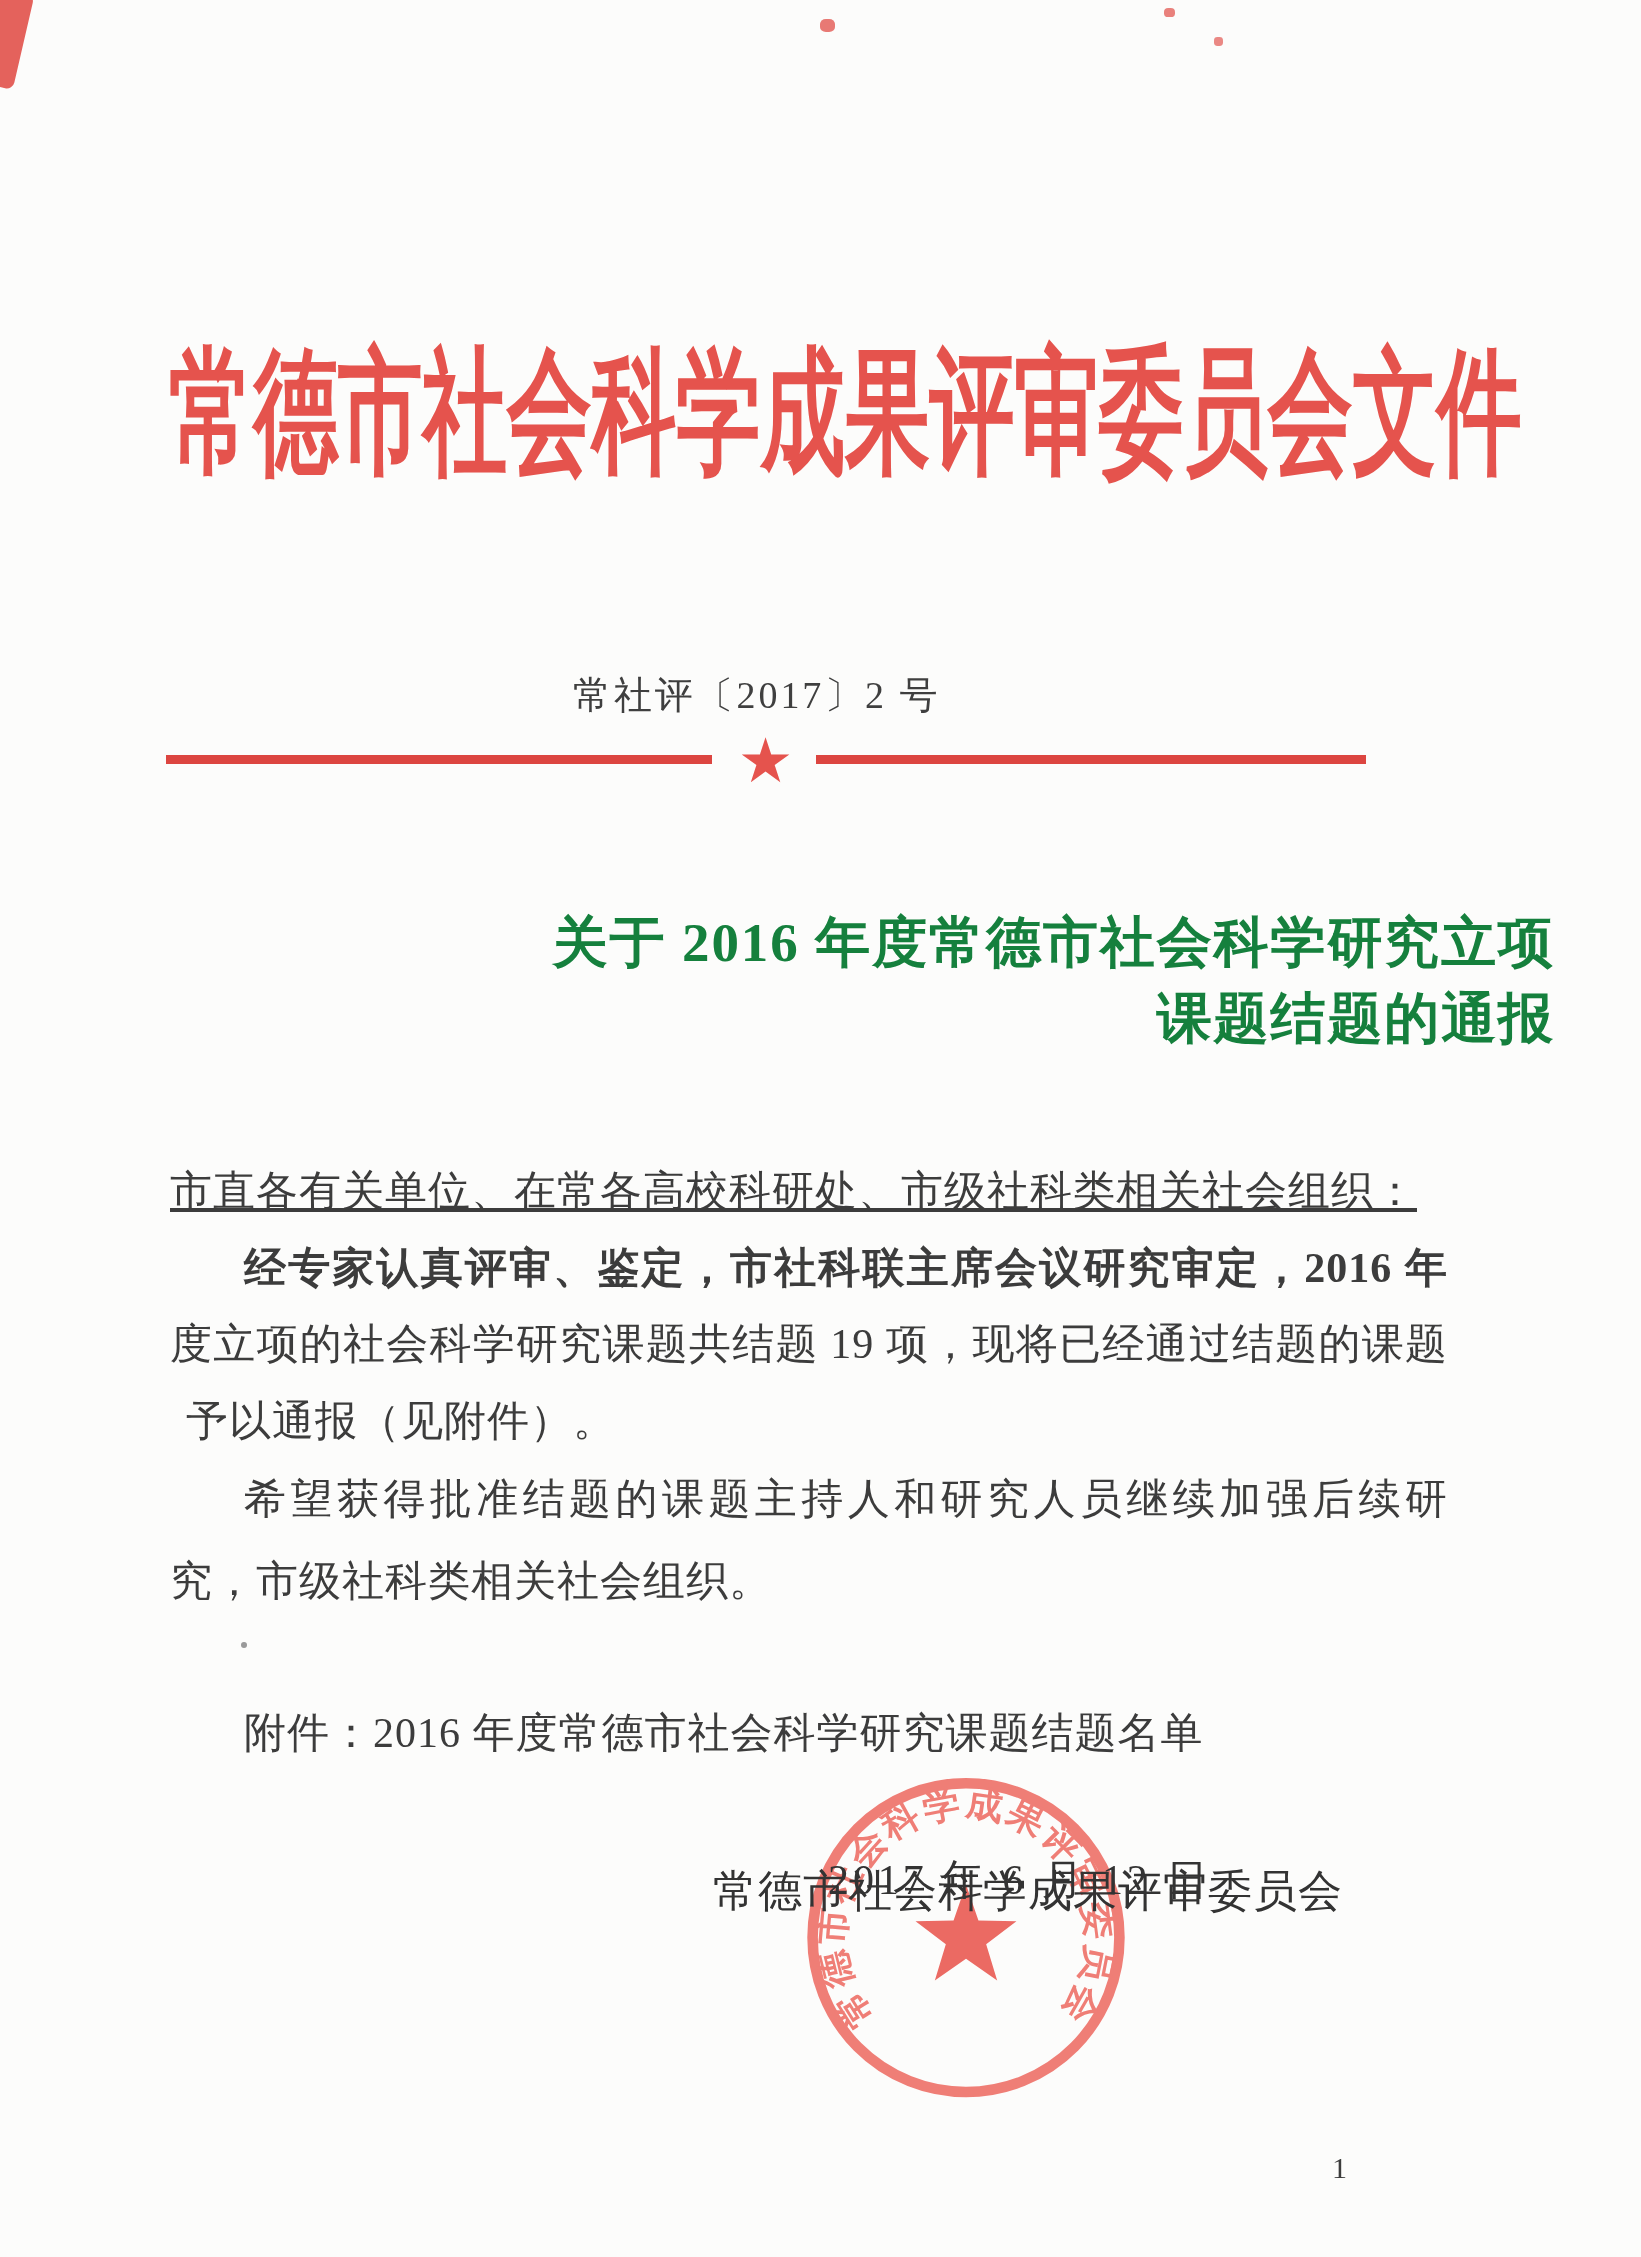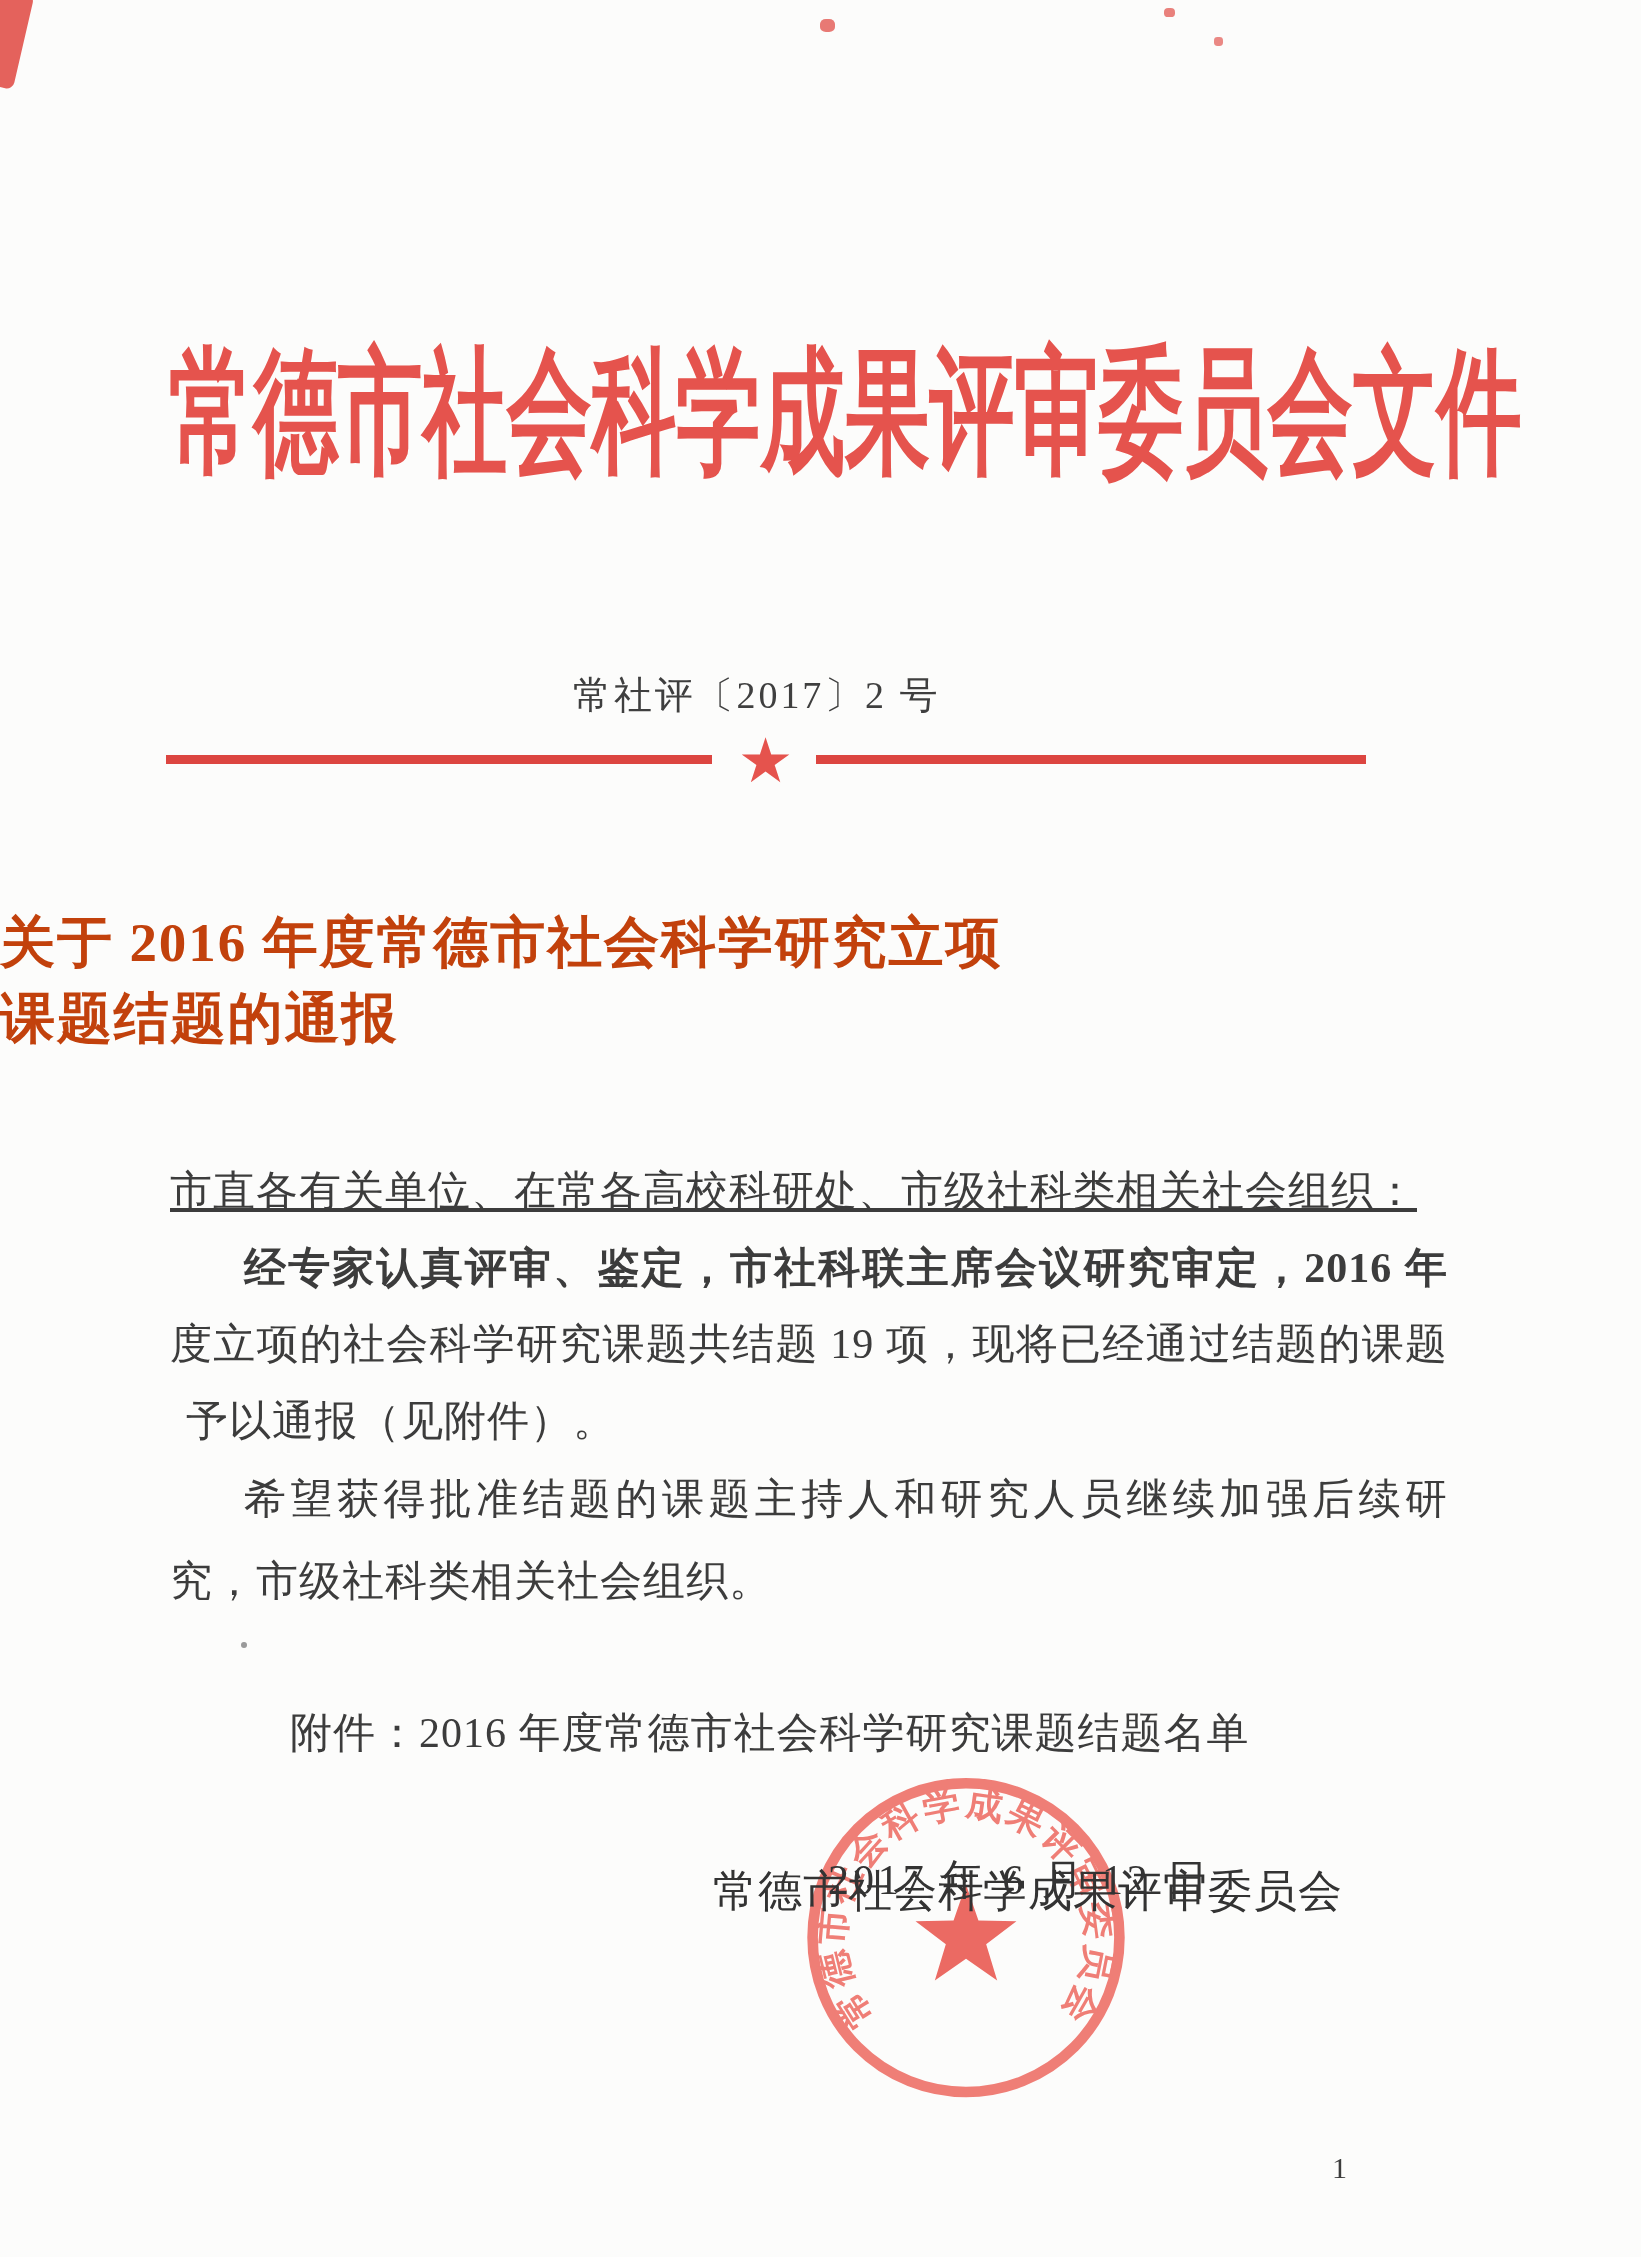--- a/index.html
+++ b/index.html
@@ -29,43 +29,43 @@
   
   .rule{top:755px;height:8.7px;background:#dc4540;}
   .rule-left{left:166px;width:546px;}
   .rule-right{left:816px;width:550px;}
   .divider-star{
     left:727px;top:722px;width:77px;height:77px;
     display:flex;align-items:center;justify-content:center;
     font-size:62px;color:#e5534d;line-height:1;
   }
   .heading{
-    left:0;width:1539px;text-align:left;
-    font-size:55px;font-weight:bold;color:#c2410c;
-    letter-spacing:1.9px;white-space:nowrap;line-height:1.2;
+    left:0;width:1539px;text-align:right;
+    font-size:55px;font-weight:bold;color:#15803d;
+    letter-spacing:1.9px;white-space:nowrap;line-height:1.2;padding-left:16px;
   }
   .heading.l1{top:910px;}
   .heading.l2{top:986px;}
 
   
   .bodyline{
     font-size:42px;color:#3c3c3c;line-height:1.15;white-space:nowrap;
     letter-spacing:1px;
   }
   .justify{
     white-space:nowrap;
     text-align:justify;text-align-last:justify;
   }
   .bl1{left:170px;top:1167px;text-decoration:underline;}
   .bl2{left:244px;top:1244px;width:1204px;font-weight:bold;}
   .bl3{left:170px;top:1320px;width:1278px;}
   .bl4{left:186px;top:1397px;}
   .bl5{left:244px;top:1475px;width:1204px;}
   .bl6{left:170px;top:1557px;}
-  .attachment{left:244px;top:1709px;margin-left:46px;}
+  .attachment{left:244px;top:1709px;}
 
   
   .sig-org{left:713px;top:1862px;font-size:44px;color:#333;letter-spacing:1px;white-space:nowrap;z-index:3;}
   .sig-date{left:828px;top:1852px;font-size:42px;color:#333;letter-spacing:3.9px;white-space:nowrap;z-index:3;}
 
   
   .seal{left:792px;top:1762px;width:348px;height:357px;z-index:2;opacity:0.93;}
 
   
   .pagenum{left:1332px;top:2151px;font-size:30px;color:#3c3c3c;}

